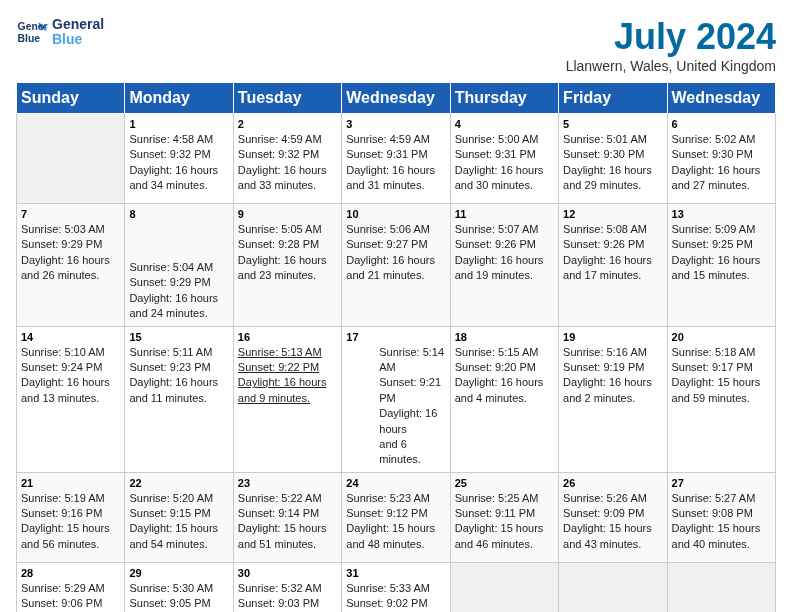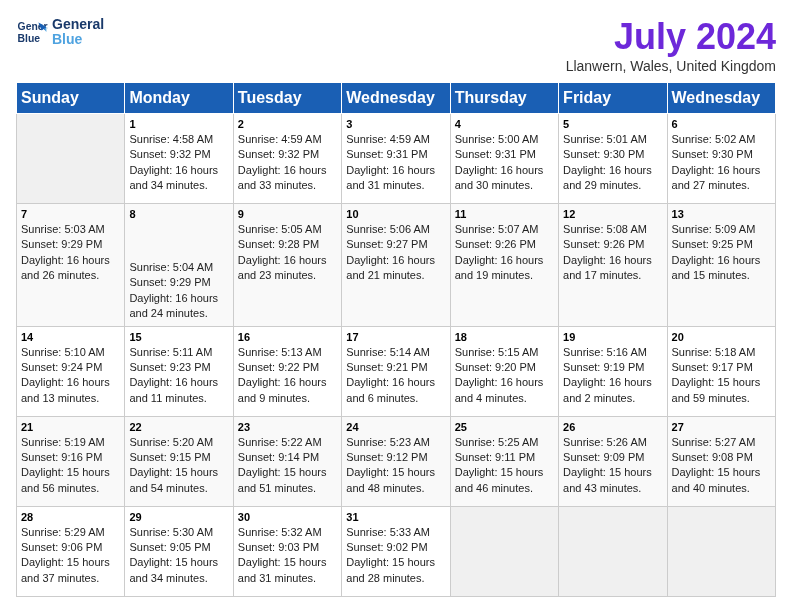--- a/index.html
+++ b/index.html
@@ -24,21 +24,21 @@
     .logo-icon {
       width: 32px;
       height: 32px;
     }
     .title-block {
       text-align: right;
     }
     .month-title {
       font-size: 36px;
       font-weight: bold;
-      color: #6d28d9;
+      color: #0369a1;
     }
     .location {
       font-size: 14px;
       color: #333;
     }
     table {
       width: 100%;
       border-collapse: collapse;
       font-size: 10px;
     }
@@ -221,28 +221,28 @@
         </td>
         <td>
           <div class="day-num">15</div>
           <div class="day-info" style="white-space: pre-line;">Sunrise: 5:11 AM
 Sunset: 9:23 PM
 Daylight: 16 hours
 and 11 minutes.</div>
         </td>
         <td>
           <div class="day-num">16</div>
-          <div class="day-info" style="white-space: pre-line;">Sunrise: 5:13 AM
+          <div class="day-info" style="white-space: pre-line; text-decoration: underline;">Sunrise: 5:13 AM
 Sunset: 9:22 PM
 Daylight: 16 hours
 and 9 minutes.</div>
         </td>
         <td>
           <div class="day-num">17</div>
-          <div class="day-info" style="white-space: pre-line;">Sunrise: 5:14 AM
+          <div class="day-info" style="white-space: pre-line; margin-left: 33px;">Sunrise: 5:14 AM
 Sunset: 9:21 PM
 Daylight: 16 hours
 and 6 minutes.</div>
         </td>
         <td>
           <div class="day-num">18</div>
           <div class="day-info" style="white-space: pre-line;">Sunrise: 5:15 AM
 Sunset: 9:20 PM
 Daylight: 16 hours
 and 4 minutes.</div>

